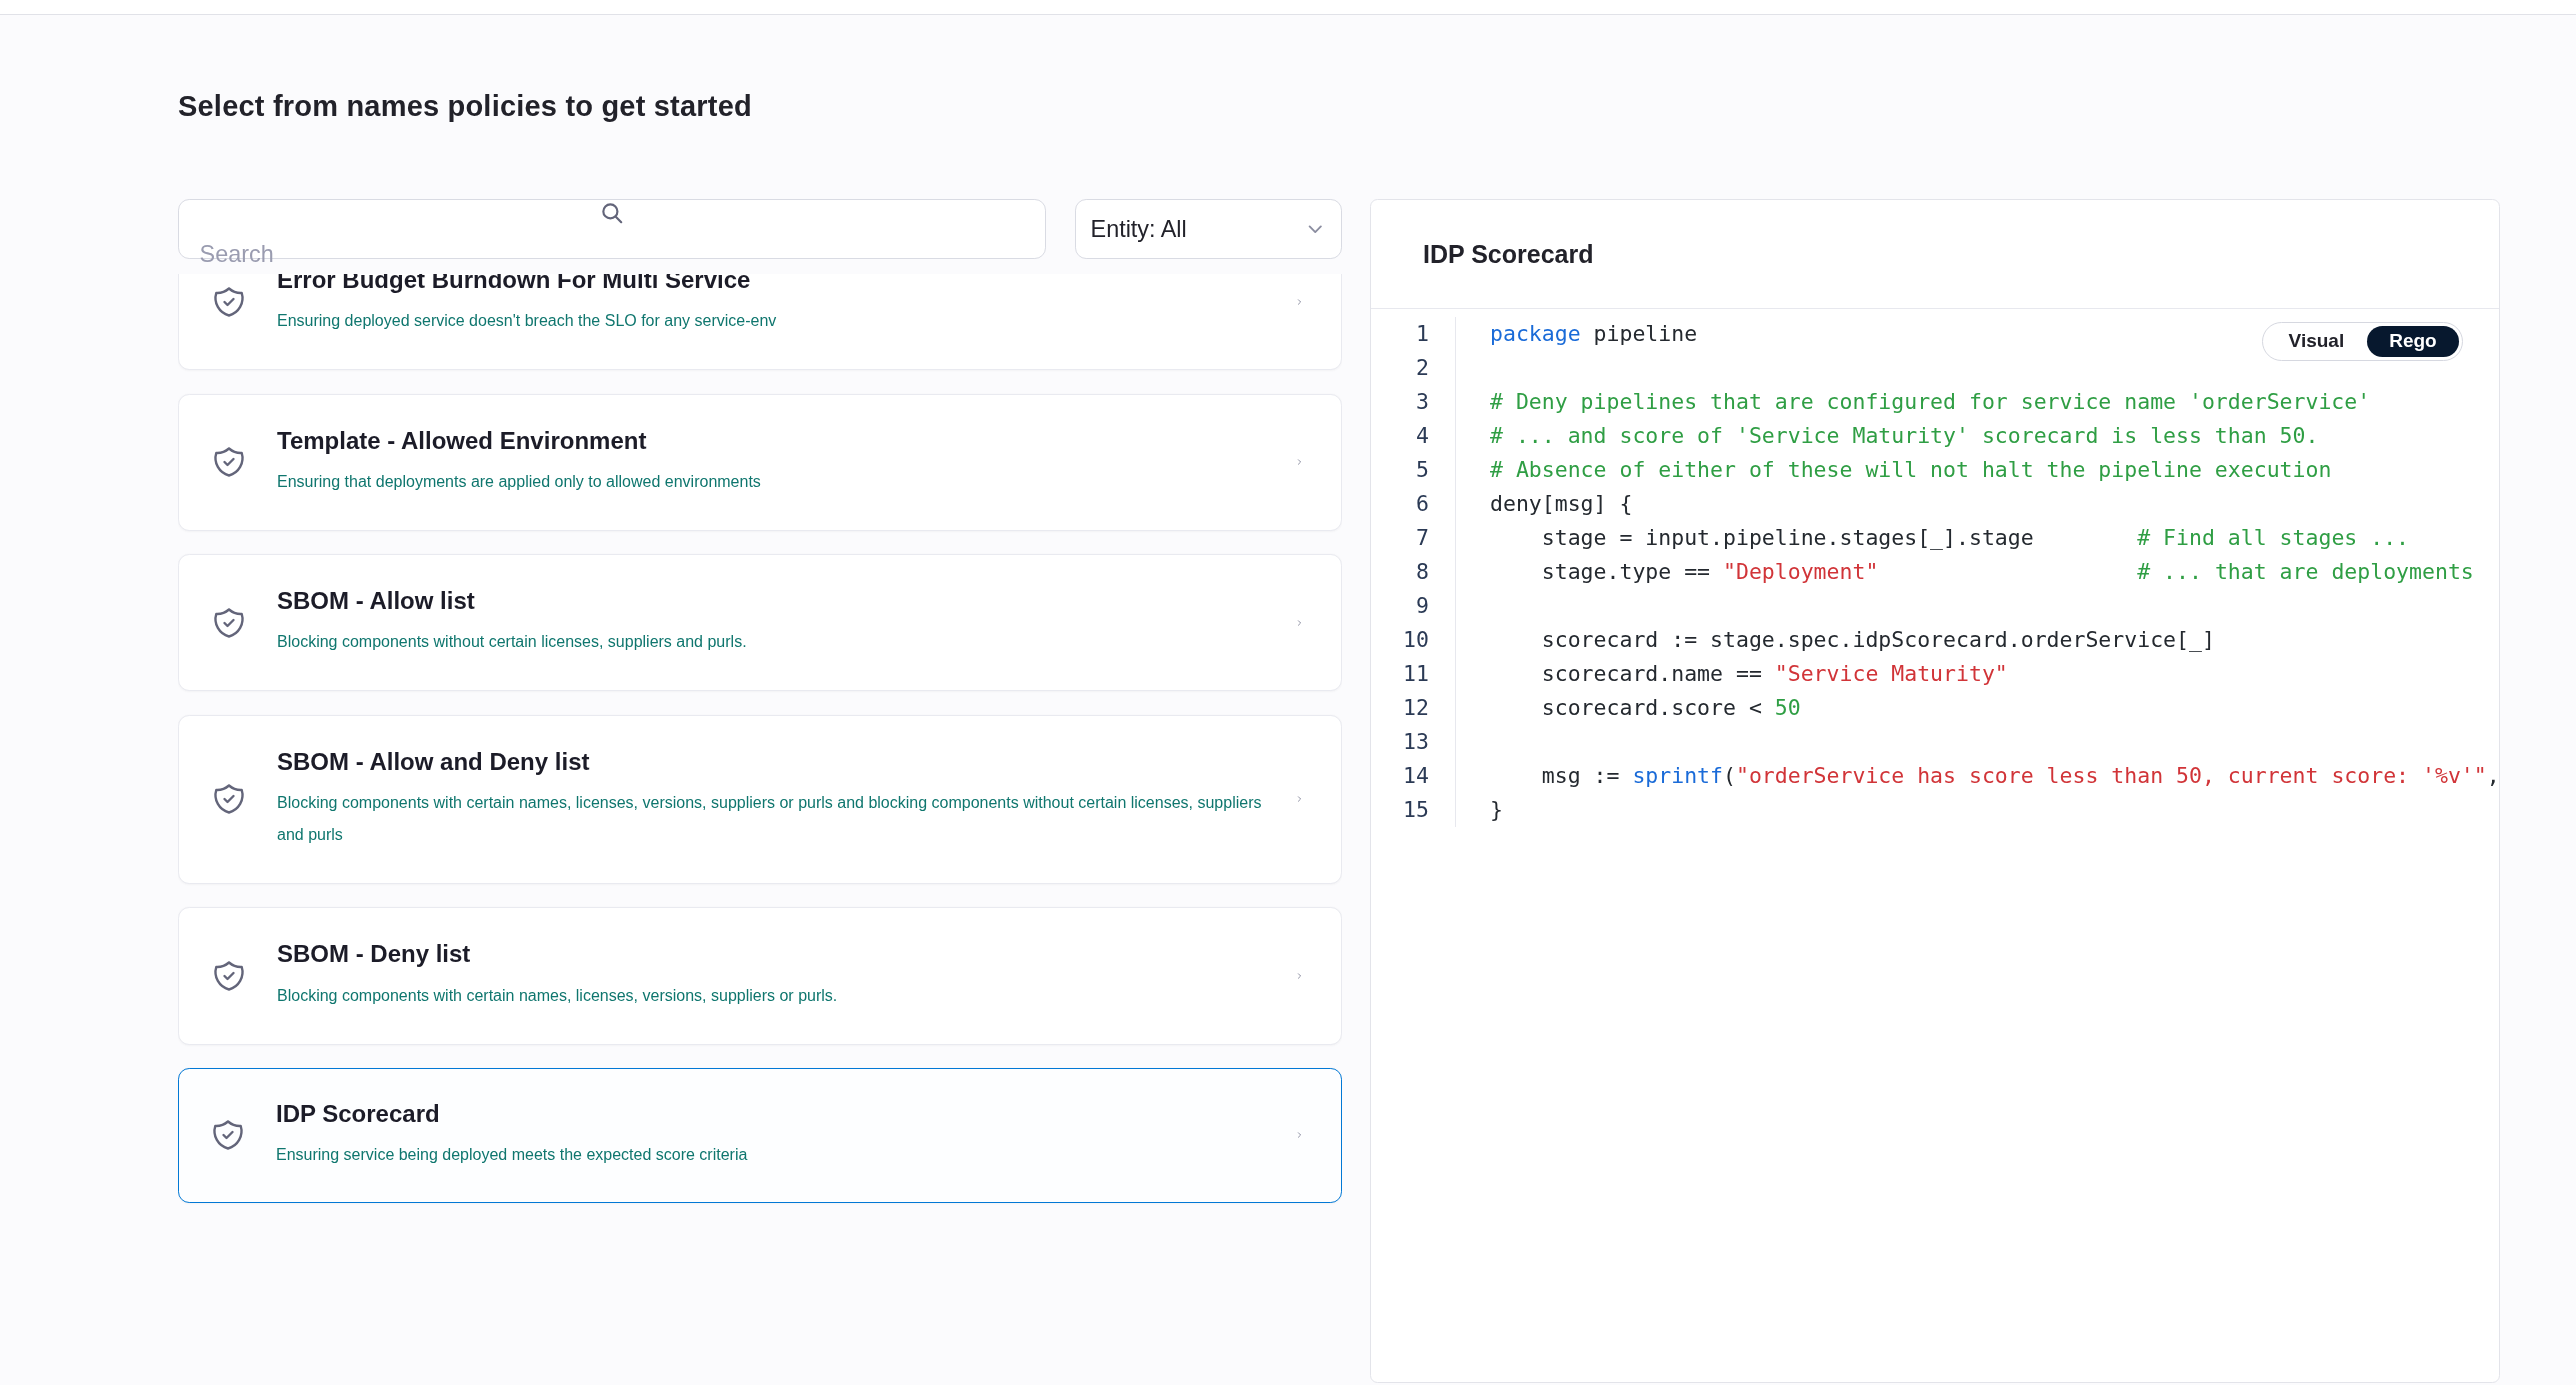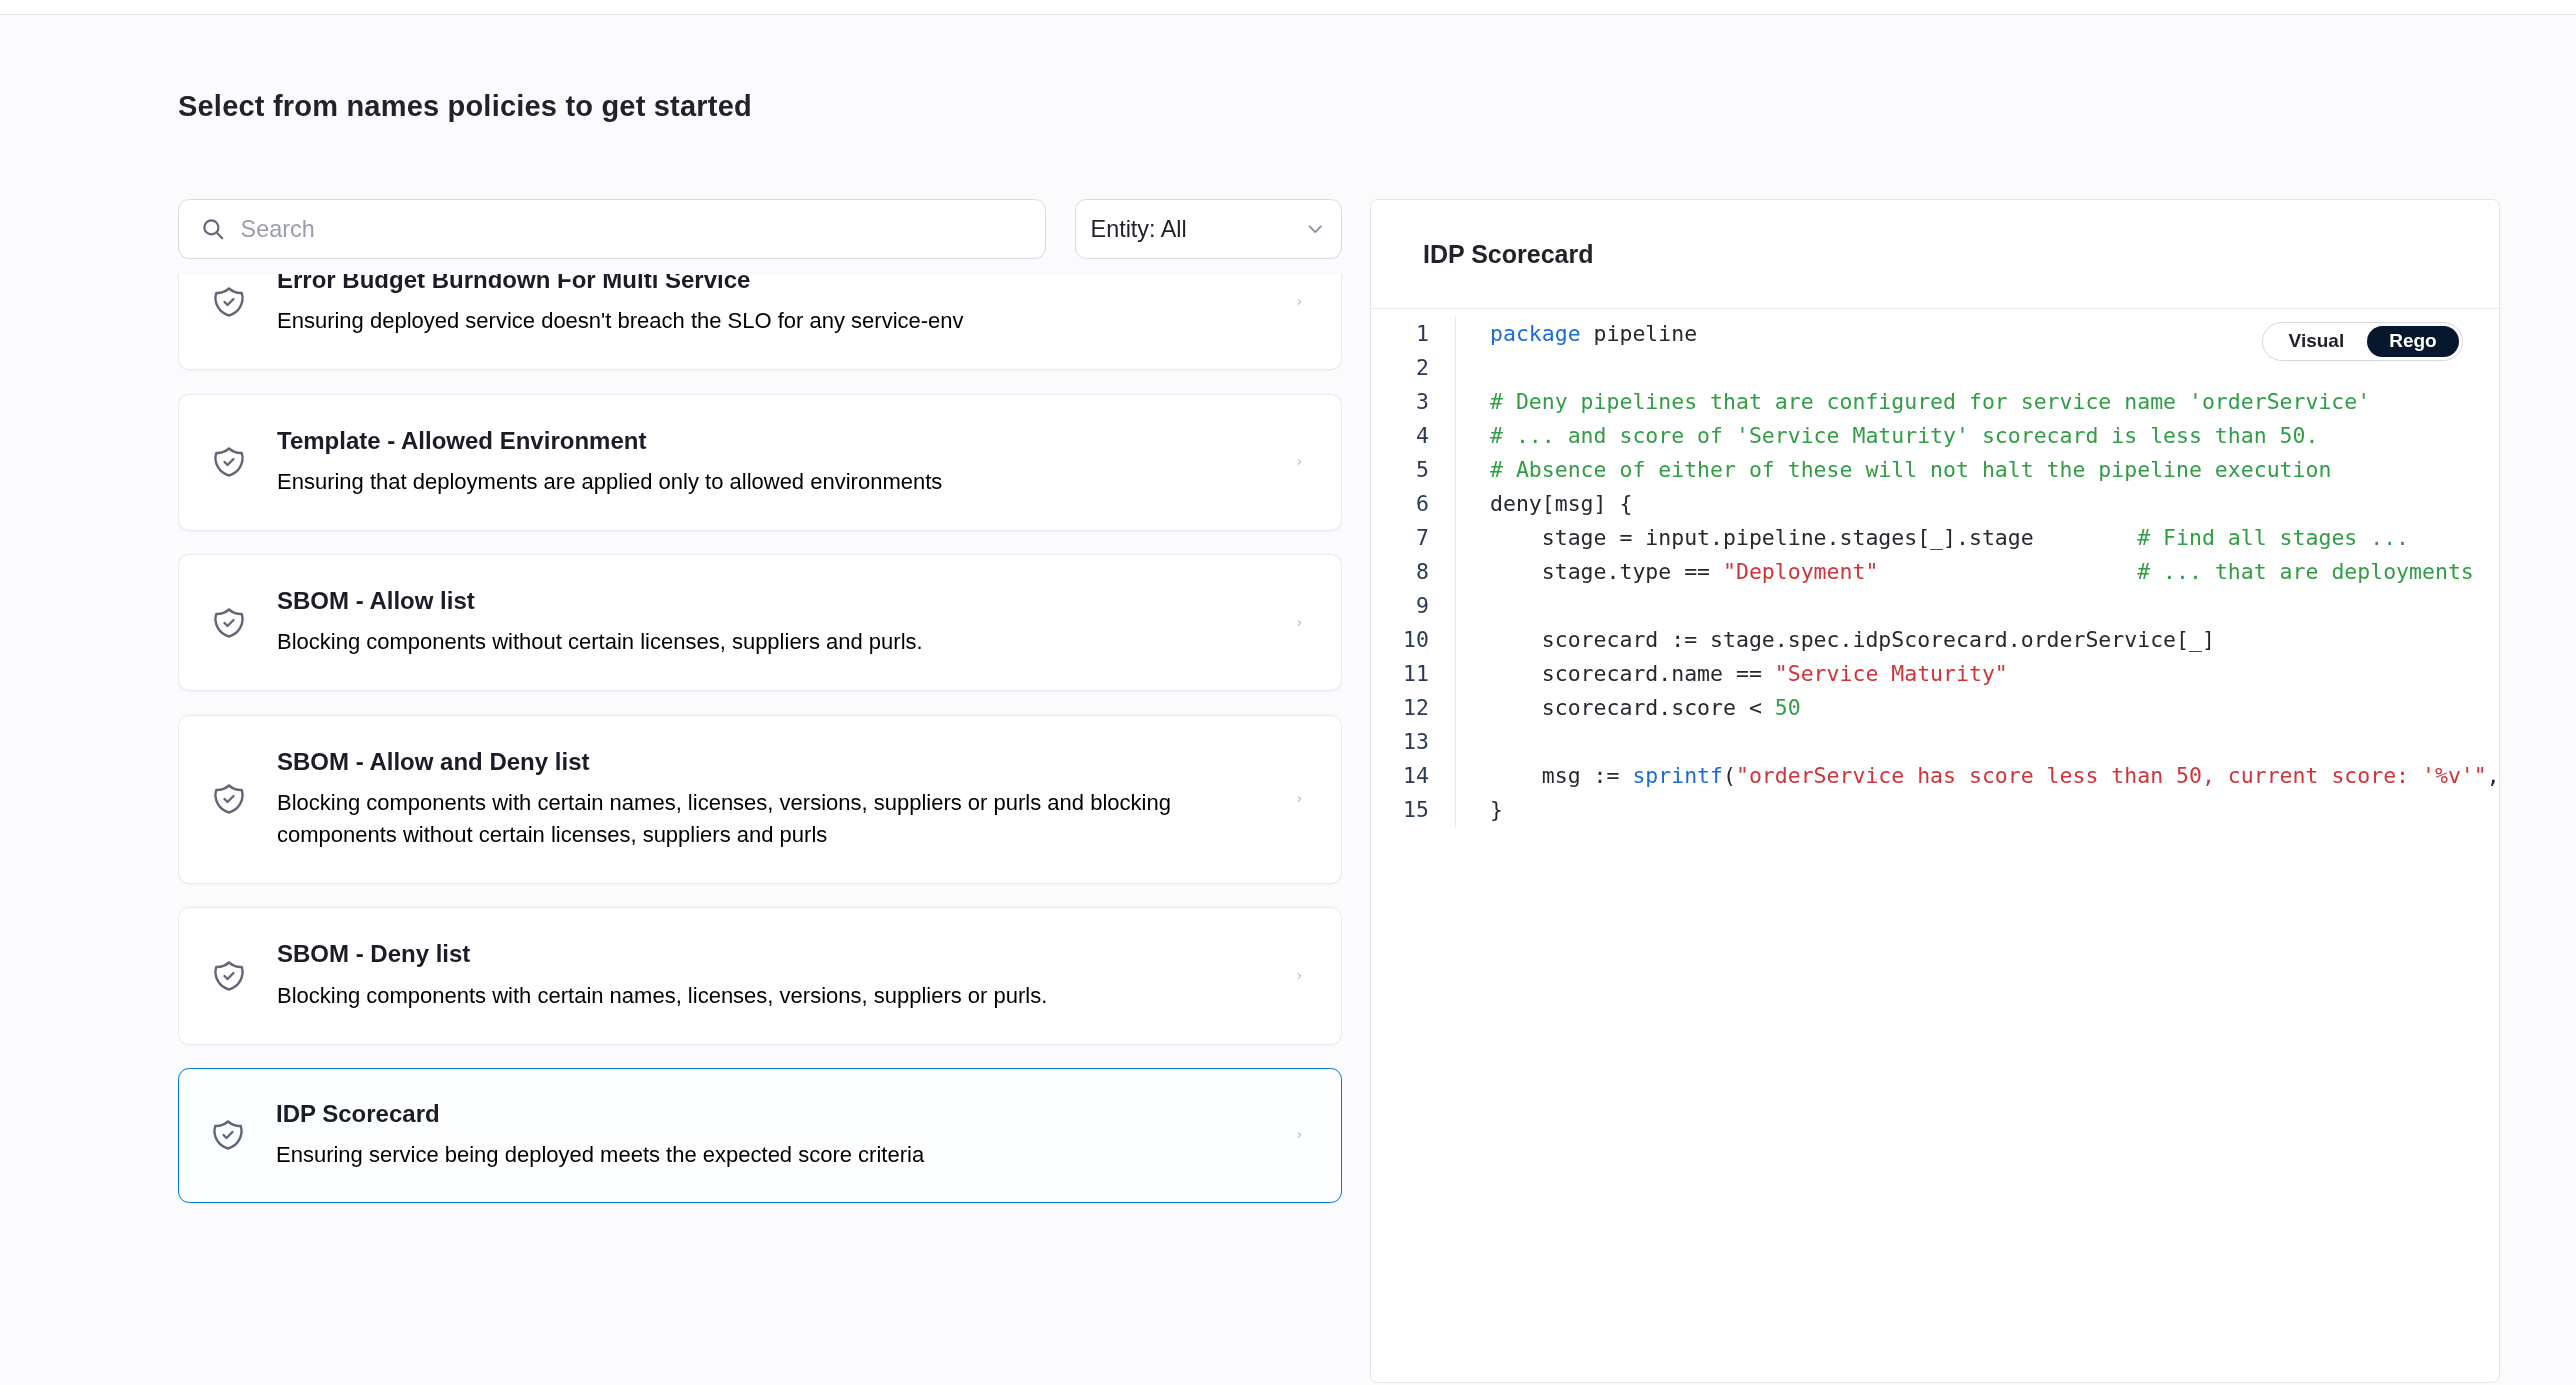--- a/index.html
+++ b/index.html
@@ -16,21 +16,21 @@
   }
   .page-title {
     position: absolute; left: 178px; top: 90px;
     font-size: 29px; font-weight: 700; color: #22222a; letter-spacing: 0.2px;
   }
   
   .toolbar { position: absolute; left: 178px; top: 199px; width: 1164px; display: flex; }
   .search {
     width: 887px; height: 60px; background: #fff;
     border: 0.9px solid #d9dbe3; border-radius: 11.2px;
-    display: flex; align-items: center; padding: 0 20.6px; gap: 15px;
+    display: flex; align-items: center; padding: 0 20.6px; gap: 15px; flex-direction: column;
   }
   .search svg { flex: none; }
   .search input {
     border: none; outline: none; background: transparent;
     font-family: inherit; font-size: 23.4px; color: #22222a; width: 100%;
   }
   .search input::placeholder { color: #9a9cb0; }
   .entity {
     margin-left: 29px; width: 273px; height: 60px;
     background: #fff; border: 0.9px solid #d9dbe3; border-radius: 11.2px;
@@ -47,21 +47,21 @@
     border: 0.9px solid #e9eaf0; border-radius: 11.2px;
     box-shadow: 0 0.9px 1.9px rgba(40,41,61,.04);
     display: flex; align-items: center;
     padding: 32px 37px 32px 32px; cursor: pointer;
   }
   .card.clipped { margin-top: -41px; }
   .card.selected { border: 1.9px solid #0278d5; background: #fdfeff; padding: 31px 37px 31px 31px; }
   .card .p-icon { width: 36px; height: 36px; margin-right: 30px; color: #63657a; flex: none; }
   .card .txt { min-width: 0; }
   .card .title { font-size: 24px; font-weight: 700; color: #1c1c28; margin-bottom: 11.2px; }
-  .card .desc { font-size: 22px; color: #000000; line-height: 32px; }
+  .card .desc { font-size: 16px; color: #0f766e; line-height: 32px; }
   .card .chev { margin-left: auto; color: #6b6d85; flex: none; padding-left: 19px; }
   
   .preview-panel {
     position: absolute; left: 1370px; top: 199px; width: 1130px; height: 1184px;
     background: #fff; border: 0.9px solid #e3e4ea; border-radius: 7.5px; overflow: hidden;
   }
   .panel-header {
     height: 109px; border-bottom: 0.9px solid #e7e8ee;
     display: flex; align-items: center; padding: 0 52px;
   }

